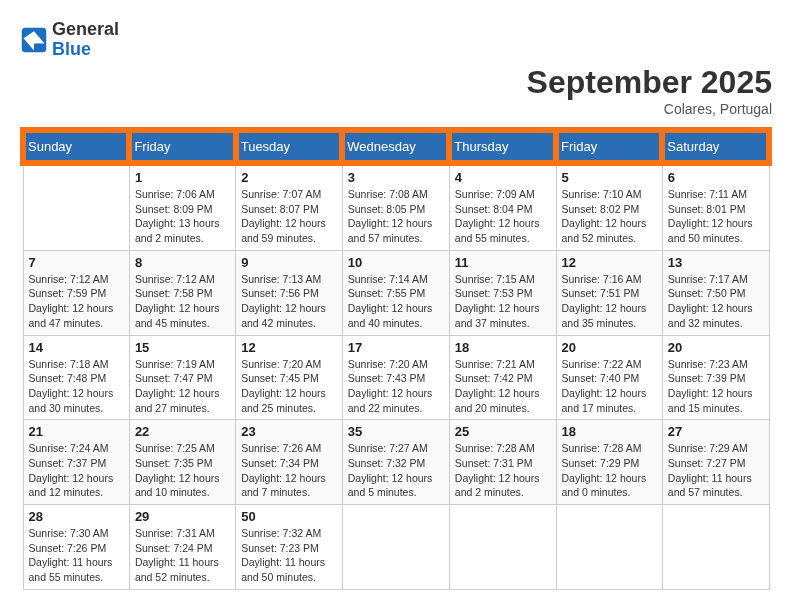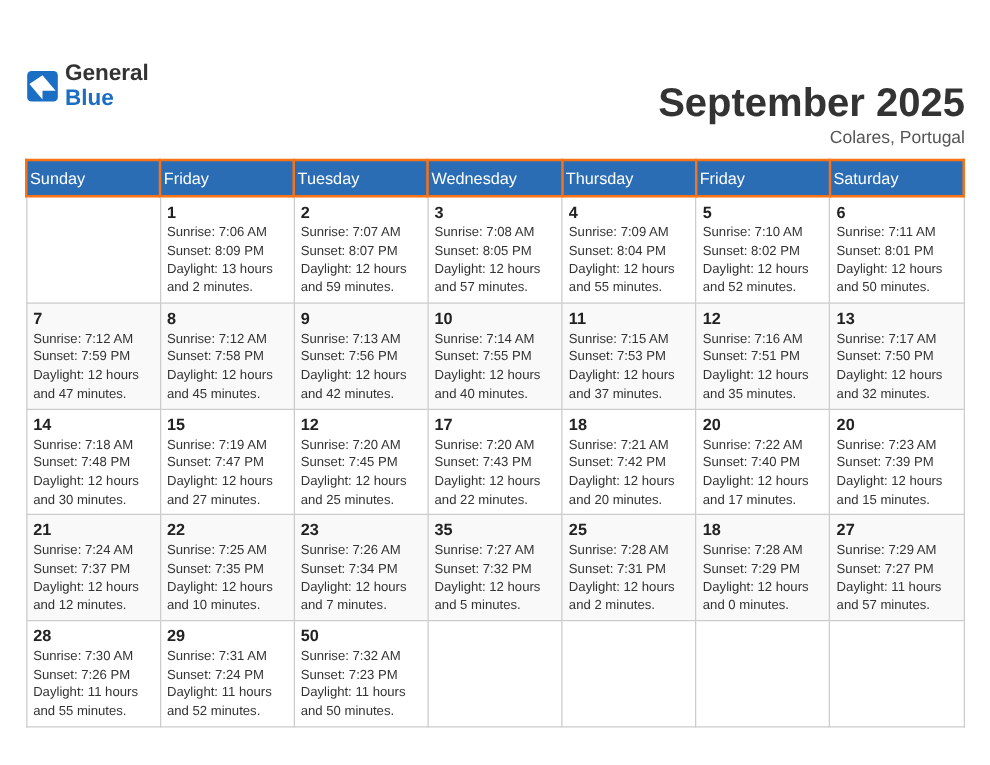--- a/index.html
+++ b/index.html
@@ -6,21 +6,21 @@
     body {
       font-family: Arial, sans-serif;
       background: #fff;
       width: 792px;
       min-height: 612px;
       padding: 20px;
     }
     .header {
       display: flex;
       justify-content: space-between;
-      align-items: center;
+      align-items: flex-start;
       margin-bottom: 10px;
     }
     .logo {
       display: flex;
       align-items: center;
       gap: 4px;
     }
     .logo-text {
       font-size: 18px;
       font-weight: bold;
@@ -50,21 +50,21 @@
       border-collapse: collapse;
       font-size: 11px;
     }
     thead tr th {
       background: #2a6db5;
       color: #fff;
       padding: 6px 2px;
       text-align: left;
       font-size: 13px;
       font-weight: normal;
-      border: 2px solid #f97316;
+      border: 6px solid #f97316;
     }
     tbody tr td {
       border: 1px solid #ccc;
       vertical-align: top;
       padding: 4px 5px;
       width: 108px;
       min-height: 80px;
     }
     .day-number {
       font-weight: bold;

